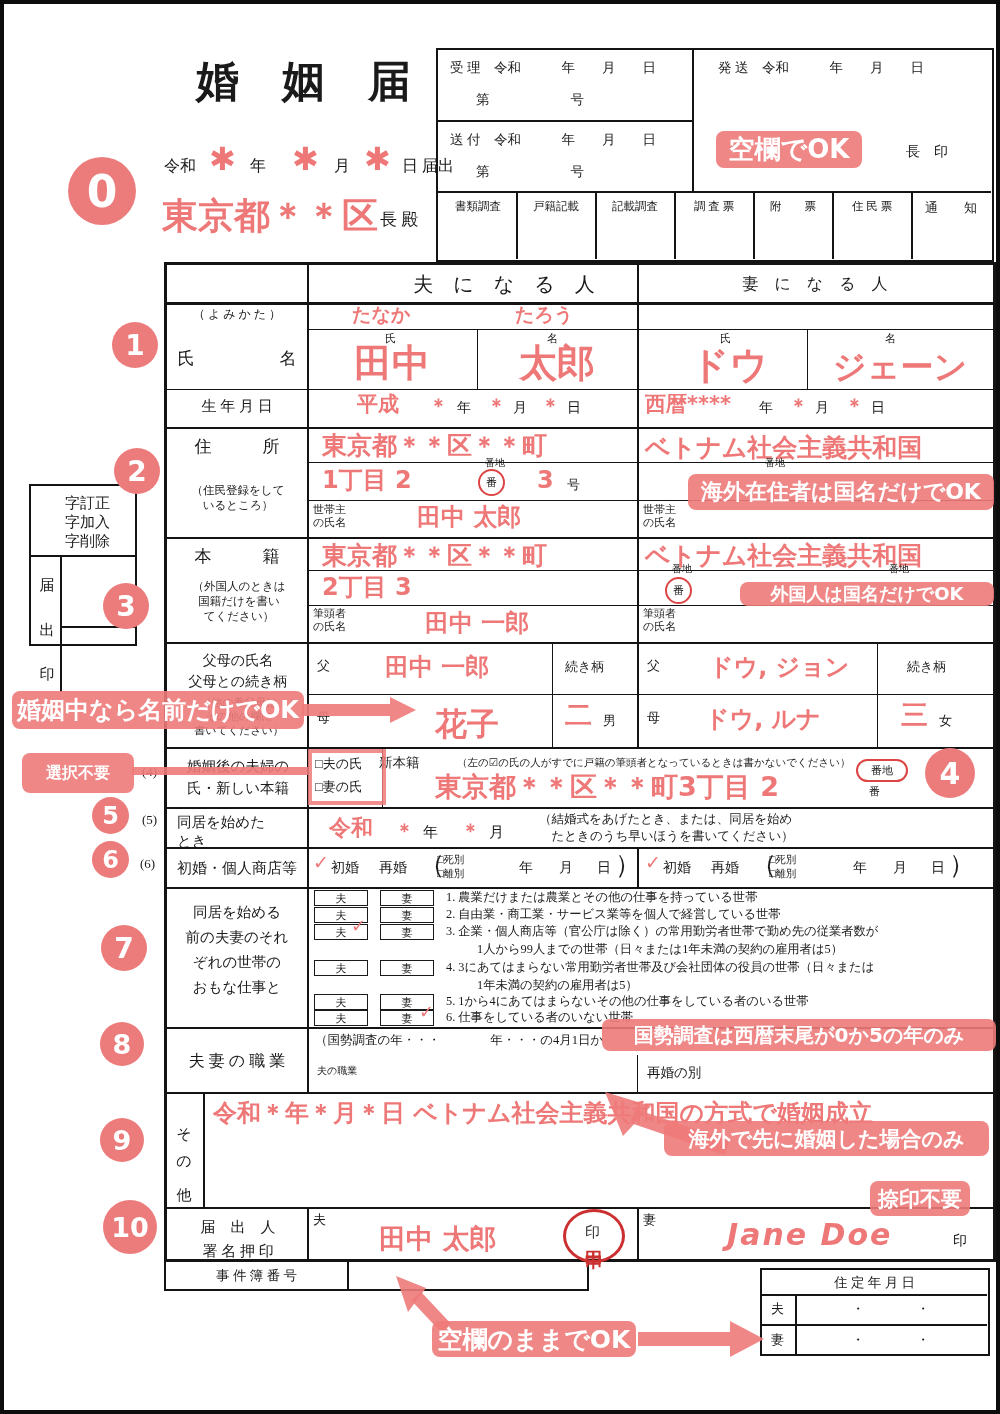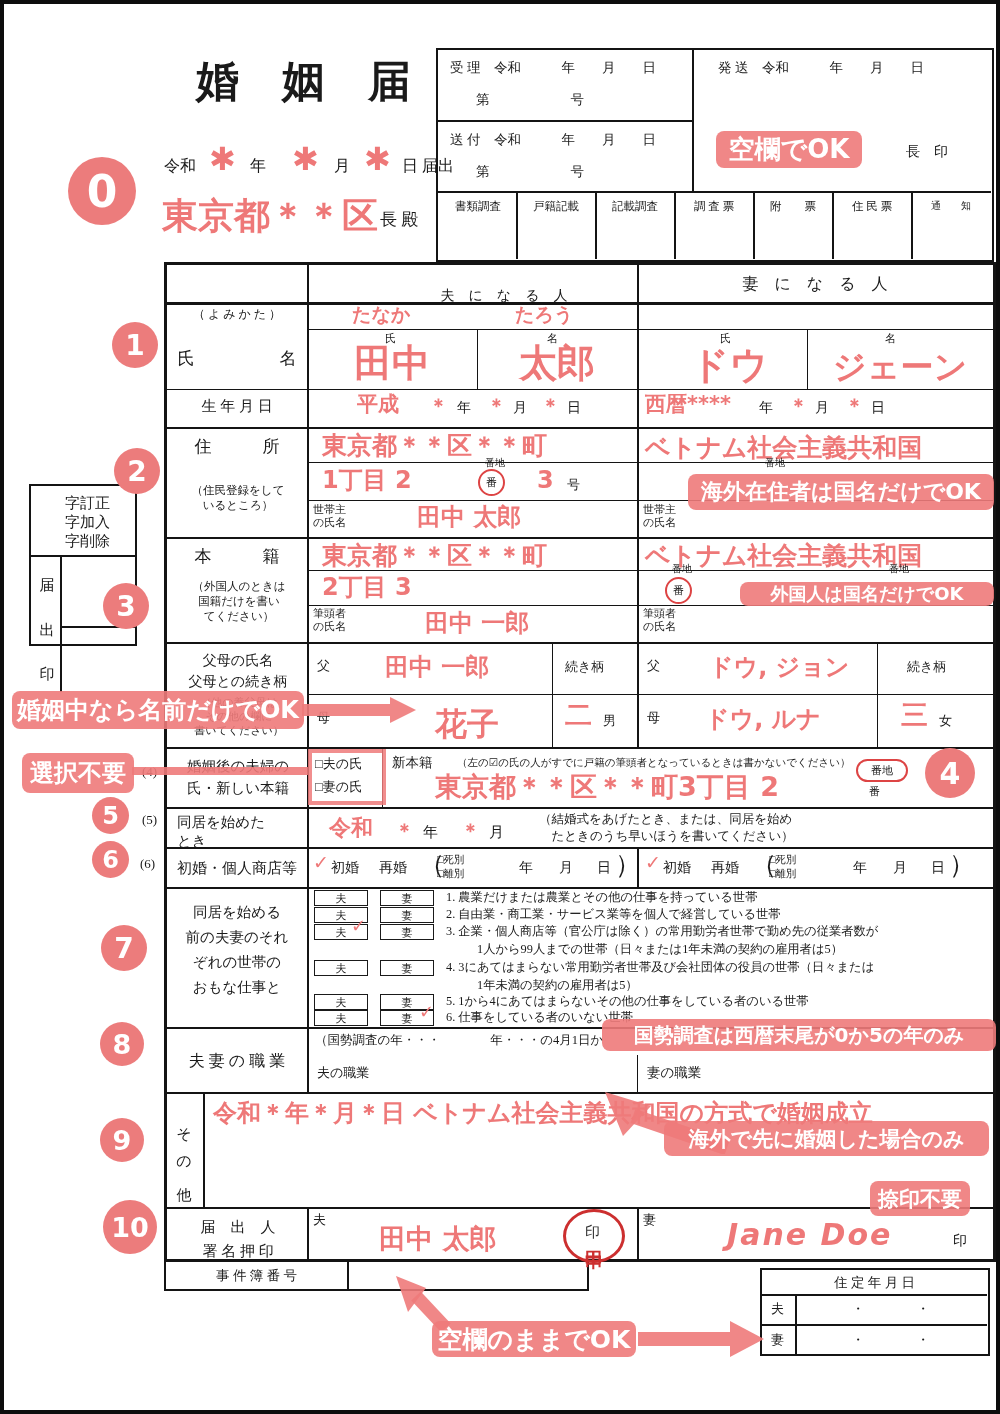--- a/index.html
+++ b/index.html
@@ -59,21 +59,21 @@
     <div class="t" style="left:12px;top:82px;font-size:13.5px">送 付　令和　　　年　　月　　日</div>
     <div class="t" style="left:38px;top:114px;font-size:13.5px">第　　　　　　号</div>
     <div class="t" style="left:280px;top:10px;font-size:13.5px">発 送　令和　　　年　　月　　日</div>
     <div class="t" style="left:468px;top:94px;font-size:14px">長　印</div>
     <div class="t ctr" style="left:6px;top:150px;width:68px;font-size:11.5px">書類調査</div>
     <div class="t ctr" style="left:84px;top:150px;width:68px;font-size:11.5px">戸籍記載</div>
     <div class="t ctr" style="left:163px;top:150px;width:68px;font-size:11.5px">記載調査</div>
     <div class="t ctr" style="left:242px;top:150px;width:68px;font-size:11.5px">調 査 票</div>
     <div class="t ctr" style="left:321px;top:150px;width:68px;font-size:11.5px">附　　票</div>
     <div class="t ctr" style="left:400px;top:150px;width:68px;font-size:11.5px">住 民 票</div>
-    <div class="t ctr" style="left:479px;top:150px;width:68px;font-size:10px">通　　知</div>
+    <div class="t ctr" style="left:479px;top:150px;width:68px;font-size:13px">通　　知</div>
   </div>
 
   <div class="box" style="left:25px;top:480px;width:108px;height:162px;border-width:2px">
     <div class="t ml" style="left:34px;top:8px;font-size:15px;line-height:19px">字訂正
 字加入
 字削除</div>
     <div class="ln" style="left:0;top:69px;width:104px;height:2px"></div>
     <div class="ln" style="left:29px;top:69px;width:2px;height:137px"></div>
     <div class="ln" style="left:29px;top:140px;width:75px;height:2px"></div>
     <div class="t vtx" style="left:7px;top:80px;font-size:15px;letter-spacing:14px">届 出 印</div>
@@ -105,21 +105,21 @@
     <div class="ln" style="left:470px;top:0;width:2px;height:482px"></div>
     <div class="ln" style="left:470px;top:582px;width:2px;height:40px"></div>
     <div class="ln" style="left:470px;top:790px;width:1px;height:37px"></div>
     <div class="ln" style="left:470px;top:942px;width:2px;height:55px"></div>
     <div class="ln" style="left:310px;top:64px;width:1px;height:60px"></div>
     <div class="ln" style="left:640px;top:64px;width:1px;height:60px"></div>
     <div class="ln" style="left:385px;top:377px;width:1px;height:105px"></div>
     <div class="ln" style="left:710px;top:377px;width:1px;height:105px"></div>
     <div class="ln" style="left:215px;top:482px;width:1px;height:60px"></div>
 
-    <div class="t ctr" style="left:140px;top:23px;width:394px;font-size:14px">夫　に　な　る　人</div>
+    <div class="t ctr" style="left:140px;top:7px;width:394px;font-size:20px">夫　に　な　る　人</div>
     <div class="t ctr" style="left:470px;top:9px;width:356px;font-size:16px">妻　に　な　る　人</div>
 
     <div class="t ctr" style="left:8px;top:42px;width:124px;font-size:12px">（ よ み か た ）</div>
     <div class="t hw" style="left:185px;top:38px;font-size:19px">たなか</div>
     <div class="t hw" style="left:348px;top:38px;font-size:19px">たろう</div>
 
     <div class="t ctr" style="left:5px;top:84px;width:130px;font-size:17px">氏　　　　　名</div>
     <div class="t" style="left:218px;top:67px;font-size:11px">氏</div>
     <div class="t" style="left:380px;top:67px;font-size:11px">名</div>
     <div class="t hw ctr" style="left:320px;top:76px;width:140px;font-size:38px">太郎</div>
@@ -199,21 +199,21 @@
     <div class="t" style="left:480px;top:445px;font-size:13px">母</div>
     <div class="t hw" style="left:538px;top:440px;font-size:24px">ドウ, ルナ</div>
     <div class="t hw" style="left:734px;top:434px;font-size:27px">三</div>
     <div class="t" style="left:772px;top:448px;font-size:13px">女</div>
 
     <div class="t ml ctr" style="left:6px;top:490px;width:130px;font-size:14.5px;line-height:22px">婚姻後の夫婦の
 氏・新しい本籍</div>
     <div style="position:absolute;left:141px;top:484px;width:78px;height:56px;border:4px solid rgba(238,122,122,0.85);z-index:15"></div>
     <div class="t" style="left:148px;top:491px;font-size:13px">□夫の氏</div>
     <div class="t" style="left:148px;top:514px;font-size:13px">□妻の氏</div>
-    <div class="t" style="left:225px;top:490px;font-size:13.5px">新本籍</div>
+    <div class="t" style="left:212px;top:490px;font-size:13.5px">新本籍</div>
     <div class="t" style="left:290px;top:492px;font-size:10.5px">（左の☑の氏の人がすでに戸籍の筆頭者となっているときは書かないでください）</div>
     <div class="t hw" style="left:268px;top:506px;font-size:27px">東京都＊＊区＊＊町3丁目 2</div>
     <div class="redring" style="left:689px;top:494px;width:52px;height:23px;border-radius:12px">
       <span style="font-size:11px">番地</span>
     </div>
     <div class="t" style="left:702px;top:520px;font-size:11px">番</div>
 
     <div class="t ml" style="left:10px;top:548px;font-size:14.5px;line-height:19px">同居を始めた
 とき</div>
     <div class="t hw" style="left:162px;top:550px;font-size:22px">令和</div>
@@ -280,22 +280,22 @@
     <div class="optrow" style="left:147px;top:744px">
       <span class="obox">夫</span>
       <span class="obox">妻</span>
       <span style="font-size:12.3px">6. 仕事をしている者のいない世帯</span>
     </div>
     <div class="t hw" style="left:184px;top:650px;font-size:18px;z-index:16">✓</div>
     <div class="t hw" style="left:252px;top:736px;font-size:18px;z-index:16">✓</div>
 
     <div class="t ctr" style="left:5px;top:786px;width:130px;font-size:16px">夫 妻 の 職 業</div>
     <div class="t" style="left:148px;top:768px;font-size:12.5px">（国勢調査の年・・・　　　　年・・・の4月1日か</div>
-    <div class="t" style="left:150px;top:800px;font-size:13px">夫の職業</div>
-    <div class="t" style="left:480px;top:800px;font-size:13.5px">妻の職業</div>
+    <div class="t" style="left:150px;top:800px;font-size:10px">夫の職業</div>
+    <div class="t" style="left:480px;top:800px;font-size:13.5px">再婚の別</div>
 
     <div class="t vtx" style="left:8px;top:852px;font-size:15px;letter-spacing:12px">その他</div>
     <div class="t hw" style="left:46px;top:834px;font-size:24px">令和＊年＊月＊日 ベトナム社会主義共和国の方式で婚姻成立</div>
 
     <div class="t ml ctr" style="left:6px;top:950px;width:130px;font-size:15px;line-height:24px">届　出　人
 署 名 押 印</div>
     <div class="t" style="left:146px;top:947px;font-size:13px">夫</div>
     <div class="t hw" style="left:212px;top:958px;font-size:27px">田中 太郎</div>
     <div class="t" style="left:418px;top:958px;font-size:15px;color:#333">印</div>
     <div style="position:absolute;left:396px;top:944px;width:62px;height:54px;border:3.5px solid var(--red);border-radius:50%;display:flex;align-items:center;justify-content:center;z-index:12">
@@ -335,21 +335,21 @@
   <div class="circ" style="left:88px;top:837px;width:37px;height:37px;font-size:24px">6</div>
   <div class="circ" style="left:97px;top:921px;width:46px;height:46px;font-size:28px">7</div>
   <div class="circ" style="left:96px;top:1018px;width:44px;height:44px;font-size:27px">8</div>
   <div class="circ" style="left:96px;top:1114px;width:44px;height:44px;font-size:27px">9</div>
   <div class="circ" style="left:99px;top:1196px;width:54px;height:54px;font-size:27px">10</div>
 
   <div class="ann" style="left:712px;top:127px;width:146px;height:37px;font-size:26px">空欄でOK</div>
   <div class="ann" style="left:684px;top:470px;width:306px;height:36px;font-size:22px">海外在住者は国名だけでOK</div>
   <div class="ann" style="left:736px;top:578px;width:254px;height:24px;font-size:18px">外国人は国名だけでOK</div>
   <div class="ann" style="left:8px;top:687px;width:292px;height:38px;font-size:24px">婚姻中なら名前だけでOK</div>
-  <div class="ann" style="left:18px;top:749px;width:112px;height:40px;font-size:24px">選択不要</div>
+  <div class="ann" style="left:18px;top:749px;width:112px;height:40px;font-size:16px">選択不要</div>
   <div class="ann" style="left:598px;top:1015px;width:394px;height:32px;font-size:20px">国勢調査は西暦末尾が0か5の年のみ</div>
   <div class="ann" style="left:660px;top:1117px;width:325px;height:35px;font-size:21px">海外で先に婚姻した場合のみ</div>
   <div class="ann" style="left:866px;top:1177px;width:100px;height:35px;font-size:21px">捺印不要</div>
   <div class="ann" style="left:428px;top:1317px;width:204px;height:36px;font-size:25px">空欄のままでOK</div>
 
   <div style="position:absolute;left:298px;top:700px;width:88px;height:12px;background:var(--pinkbg);z-index:22"></div>
   <div class="arrhead" style="left:386px;top:693px;border-top:13px solid transparent;border-bottom:13px solid transparent;border-left:26px solid var(--pinkbg)"></div>
   <div style="position:absolute;left:128px;top:763px;width:176px;height:8px;background:var(--pinkbg);z-index:22"></div>
 
   <svg style="left:595px;top:1086px" width="130" height="64" viewBox="0 0 130 64">

